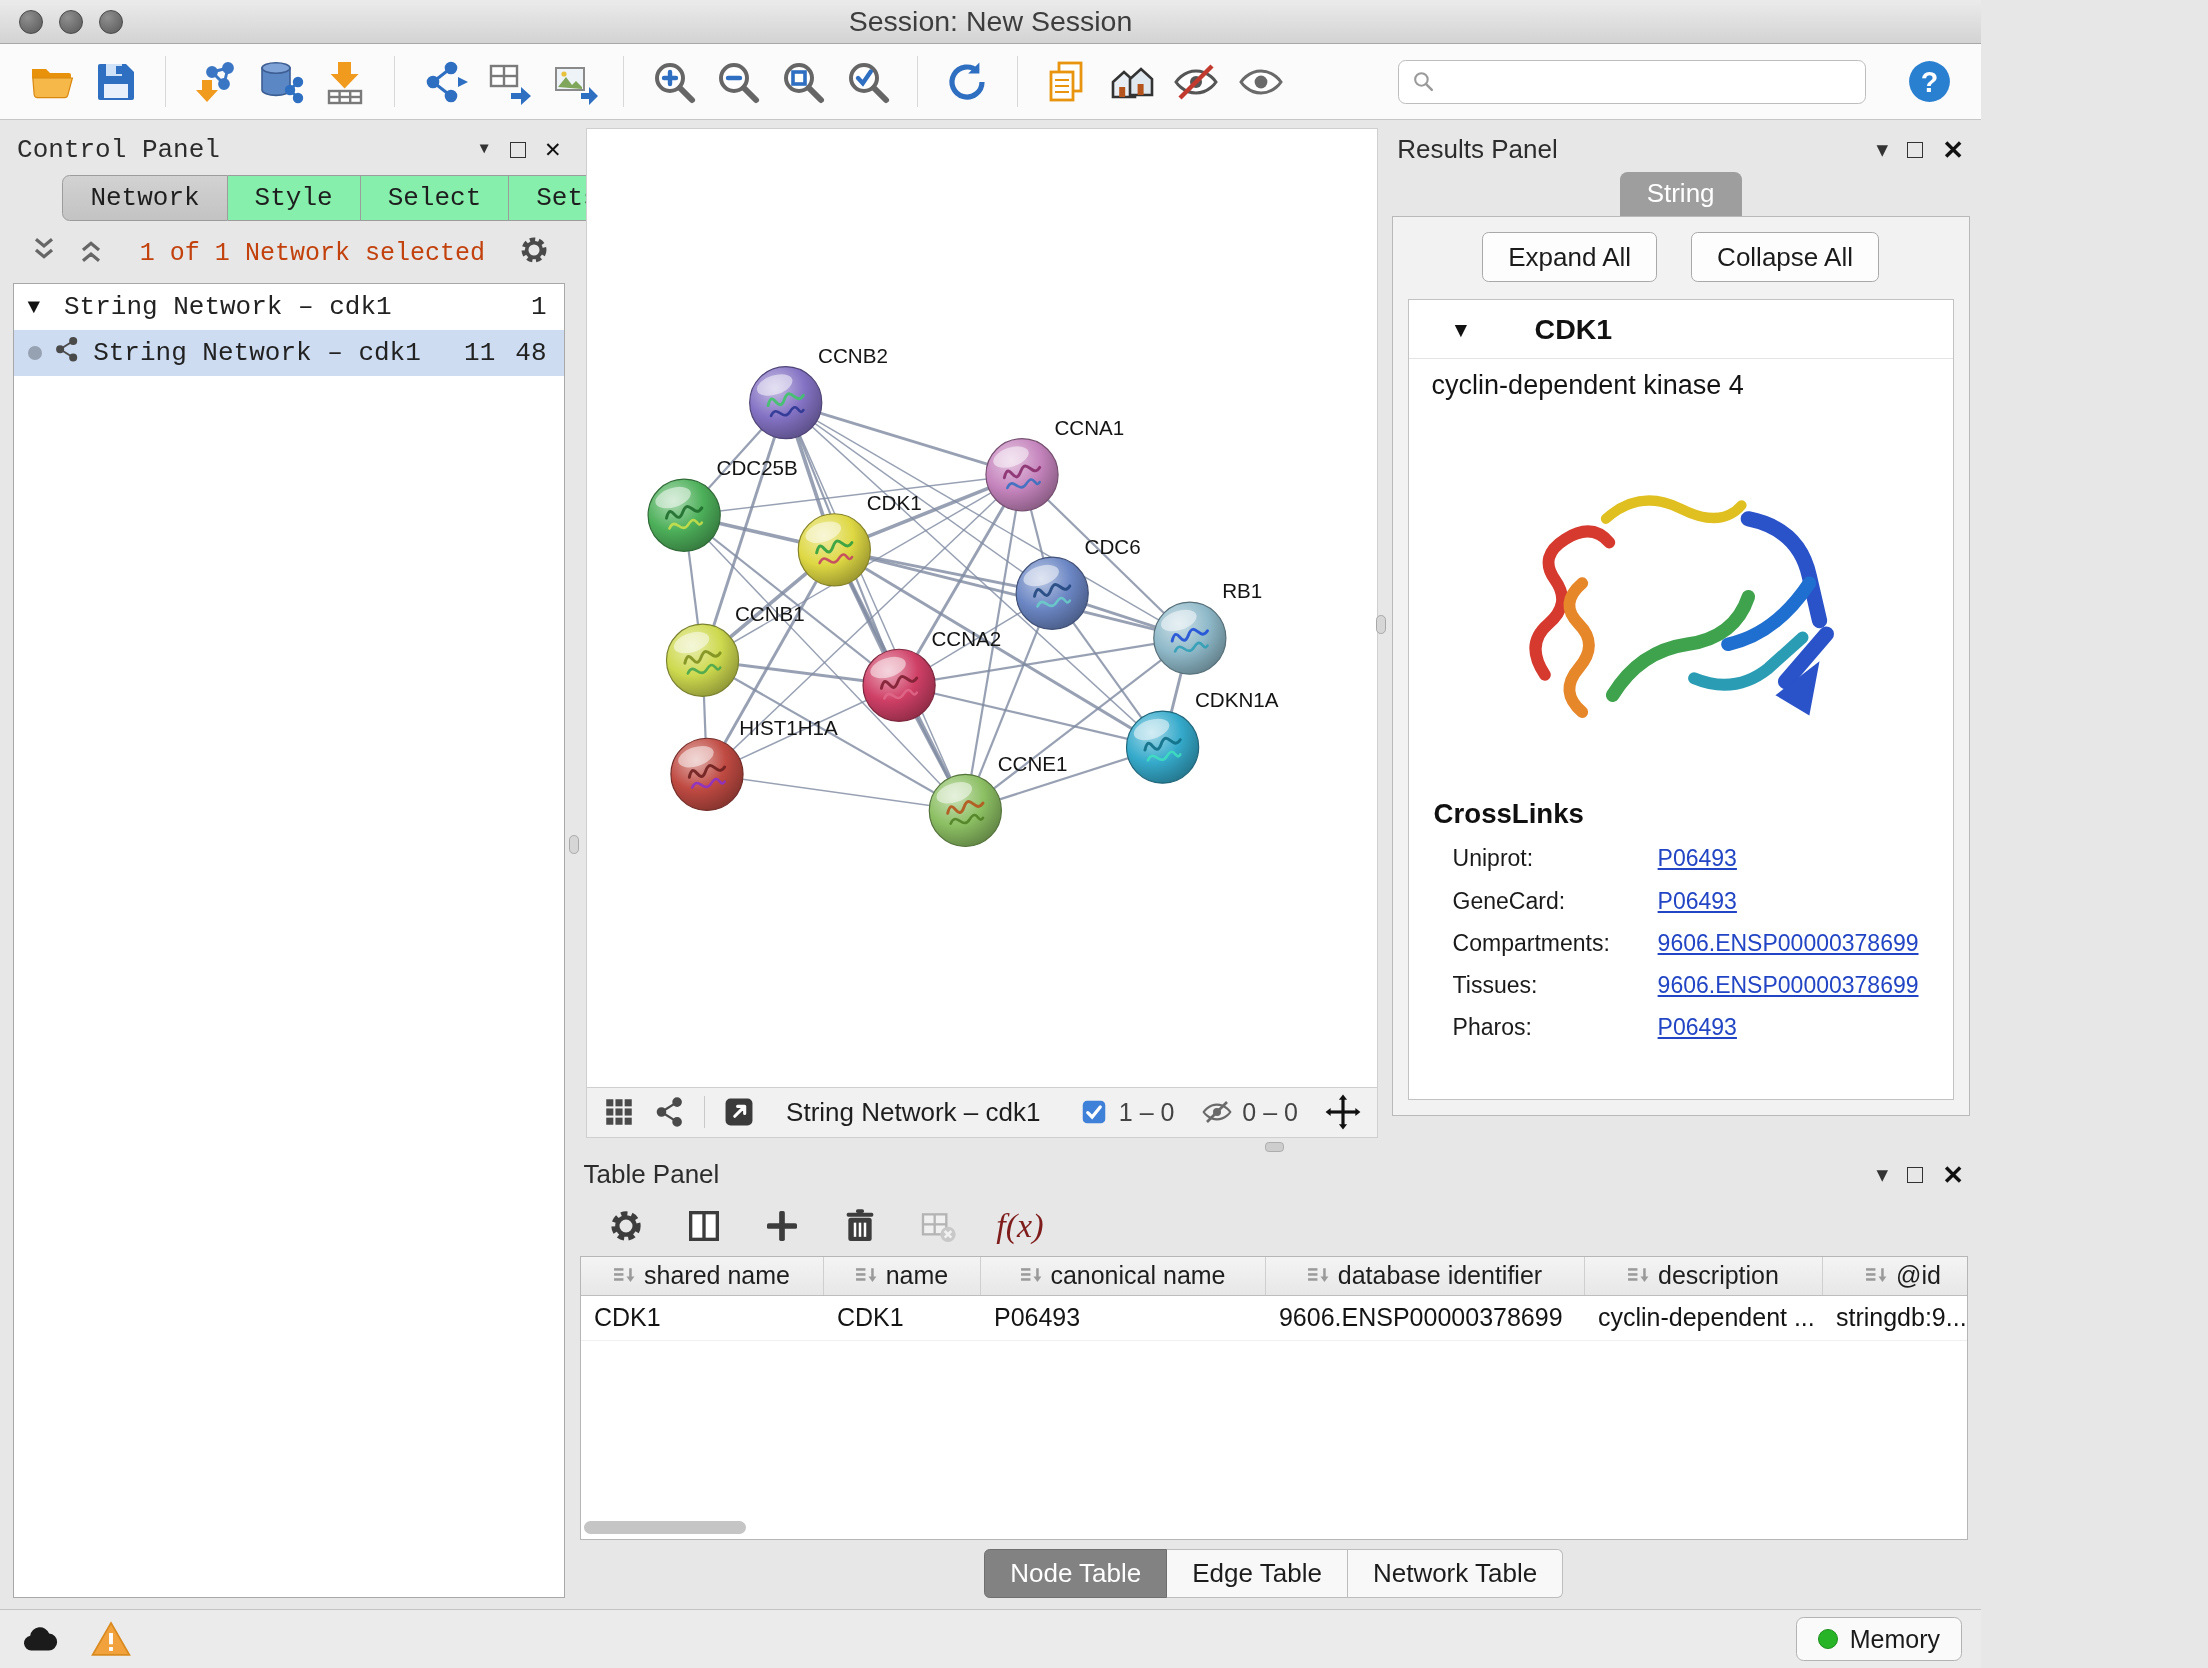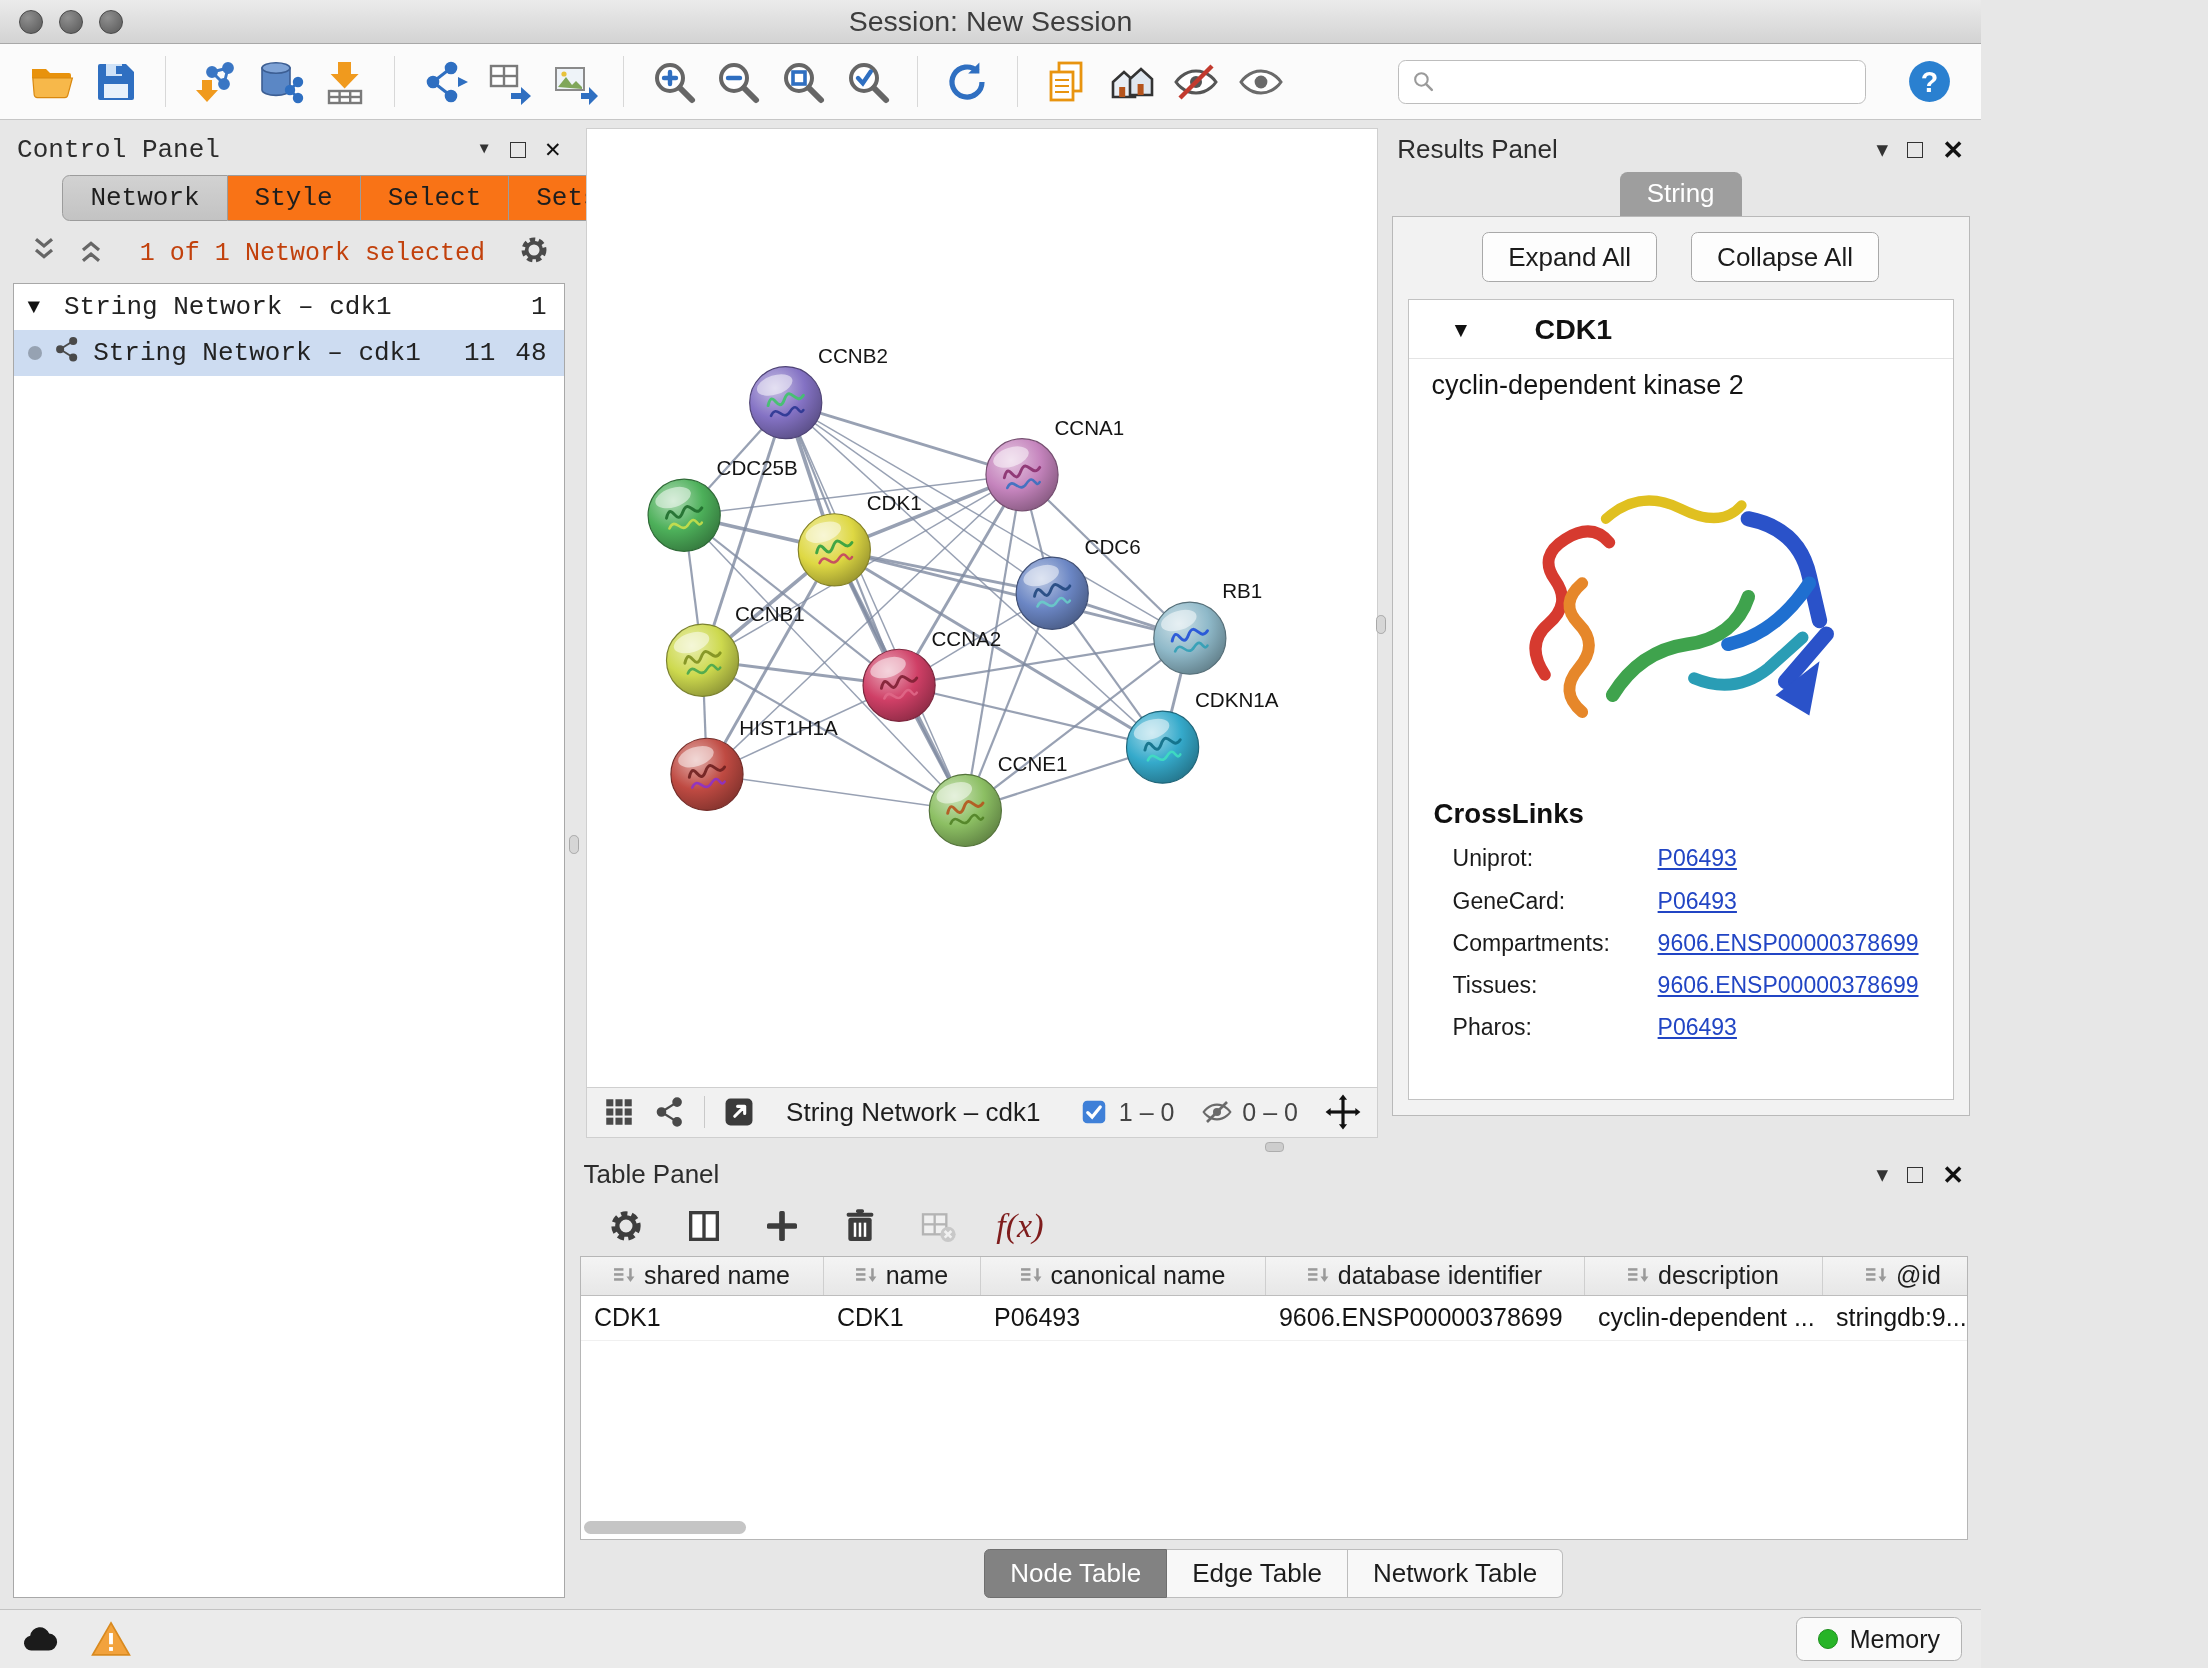--- a/index.html
+++ b/index.html
@@ -45,21 +45,21 @@
 
   .panel-header { height: 44px; flex: 0 0 44px; display: flex; align-items: center; font-size: 26px; color: #2c2c2c; padding: 0 5.7px; }
   .win-controls { margin-left: auto; display: flex; align-items: center; gap: 19px; }
   .wc-collapse { font-size: 23px; color: #333; line-height: 1; }
   .wc-float { width: 16px; height: 16px; border: 1.9px solid #333; }
   .wc-close { font-size: 26px; font-weight: bold; color: #111; line-height: 1; }
 
   
   .control-panel { width: 555px; flex: 0 0 555px; display: flex; flex-direction: column; min-height: 0; font-family: Liberation Mono, monospace; }
   .cp-tabs { display: flex; margin: 3.8px 0 7.6px 51px; }
-  .cp-tab { padding: 6.7px 27px; font-size: 26px; border: 1px solid #9c9c9c; border-left: none; background: #f97316; color: #1e1e1e; }
+  .cp-tab { padding: 6.7px 27px; font-size: 26px; border: 1px solid #9c9c9c; border-left: none; background: #86efac; color: #1e1e1e; }
   .cp-tab:first-child { border-left: 1px solid #9c9c9c; border-radius: 7.6px 0 0 7.6px; }
   .cp-tab:last-child { border-radius: 0 7.6px 7.6px 0; }
   .cp-tab.active { background: linear-gradient(#d2d2d2, #c3c3c3); }
   .cp-status { display: flex; align-items: center; height: 51px; flex: 0 0 51px; padding: 0 15px 0 17px; gap: 15px; font-size: 25px; }
   .cp-status .status-label { flex: 1; text-align: center; color: #c2410c; }
   .chev svg { width: 32px; height: 32px; }
   .gear svg { width: 34px; height: 34px; }
   .tree-box { flex: 1 1 auto; background: #fff; border: 1px solid #a8a8a8; margin: 3.8px 1.9px 1.9px 1.9px; overflow: hidden; }
   .tree-row { display: flex; align-items: center; height: 46px; font-size: 26px; padding: 0 17px 0 13.3px; gap: 11.4px; }
   .tree-row.selected { background: #cddcf1; }
@@ -650,21 +650,21 @@
           <div class="results-box">
             <div class="rp-buttons">
               <div class="rp-btn">Expand All</div>
               <div class="rp-btn">Collapse All</div>
             </div>
             <div class="protein-box">
               <div class="protein-header">
                 <span class="tree-expander">▼</span>
                 <span class="protein-name">CDK1</span>
               </div>
-              <div class="protein-desc">cyclin-dependent kinase 2</div>
+              <div class="protein-desc">cyclin-dependent kinase 4</div>
               <div class="ribbon-wrap">
                 <svg viewBox="0 0 220 210" width="373" height="361">
                   <g fill="none" stroke-linecap="round">
                     <path d="M30 150 q-12 -18 2 -30 q14 -12 4 -26 q-10 -14 6 -24 q16 -10 26 2" stroke="#d63a2f" stroke-width="7"></path>
                     <path d="M52 172 q-14 -12 -2 -26 q12 -14 0 -26 q-12 -12 2 -24" stroke="#e6872a" stroke-width="7"></path>
                     <path d="M66 58 q20 -18 44 -6 q24 12 36 -2" stroke="#e0c020" stroke-width="6"></path>
                     <path d="M70 162 q16 -26 44 -30 q28 -4 36 -28" stroke="#3fa34d" stroke-width="8"></path>
                     <path d="M118 152 q24 10 44 -6 l20 -18" stroke="#2a9db5" stroke-width="7"></path>
                     <path d="M150 58 q30 6 36 34 l6 26" stroke="#2a52c9" stroke-width="9"></path>
                     <path d="M196 126 l-24 28" stroke="#2a52c9" stroke-width="9"></path>

